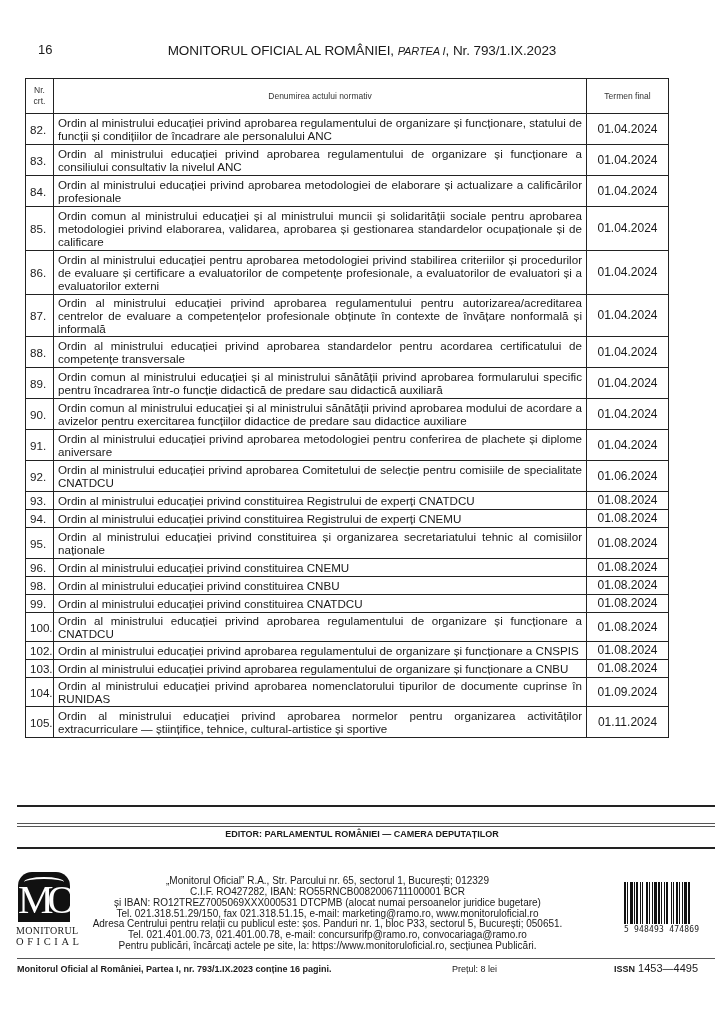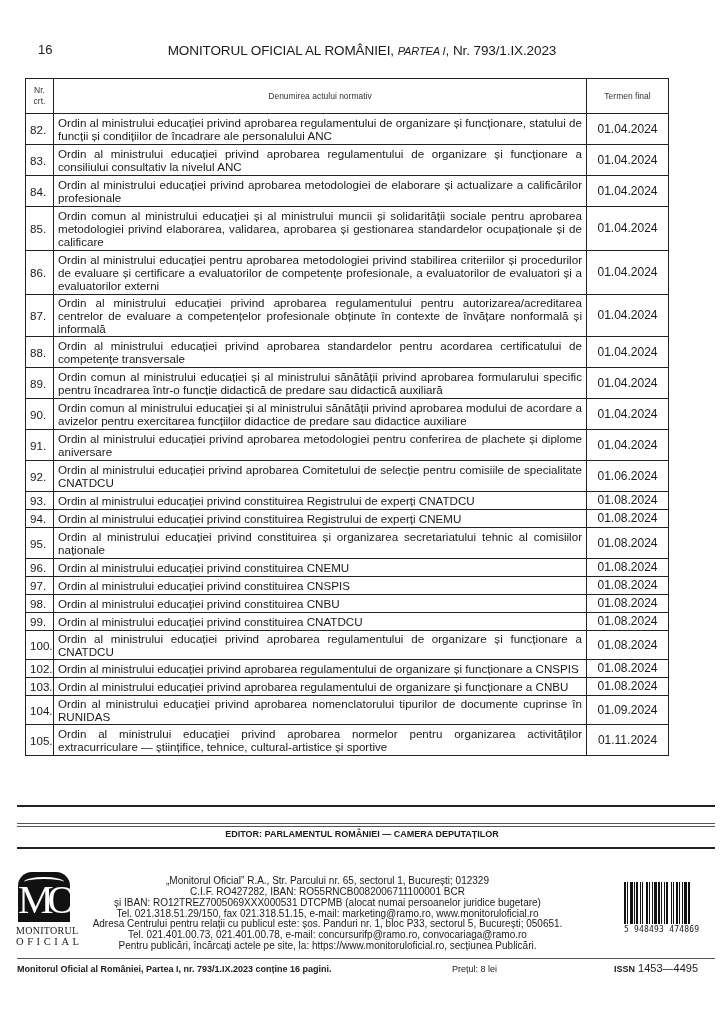--- a/index.html
+++ b/index.html
@@ -144,25 +144,20 @@
         <td class="nr">95.</td>
         <td class="title">Ordin al ministrului educației privind constituirea și organizarea secretariatului tehnic al comisiilor naționale</td>
         <td class="date">01.08.2024</td>
       </tr>
       <tr class="one">
         <td class="nr">96.</td>
         <td class="title">Ordin al ministrului educației privind constituirea CNEMU</td>
         <td class="date">01.08.2024</td>
       </tr>
       <tr class="one">
-        <td class="nr">97.</td>
-        <td class="title">Ordin al ministrului educației privind constituirea CNSPIS</td>
-        <td class="date">01.08.2024</td>
-      </tr>
-      <tr class="one">
         <td class="nr">98.</td>
         <td class="title">Ordin al ministrului educației privind constituirea CNBU</td>
         <td class="date">01.08.2024</td>
       </tr>
       <tr class="one">
         <td class="nr">99.</td>
         <td class="title">Ordin al ministrului educației privind constituirea CNATDCU</td>
         <td class="date">01.08.2024</td>
       </tr>
       <tr class="one">

